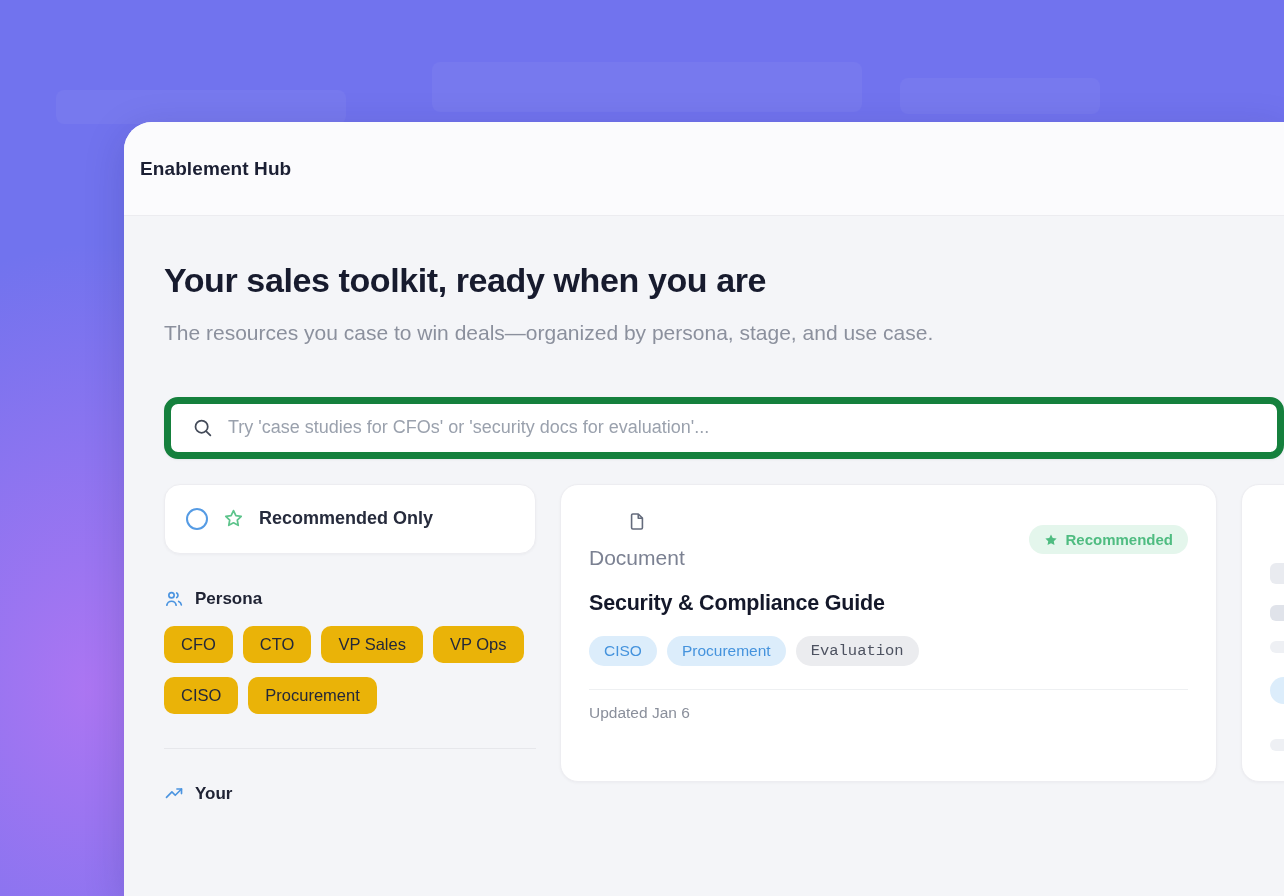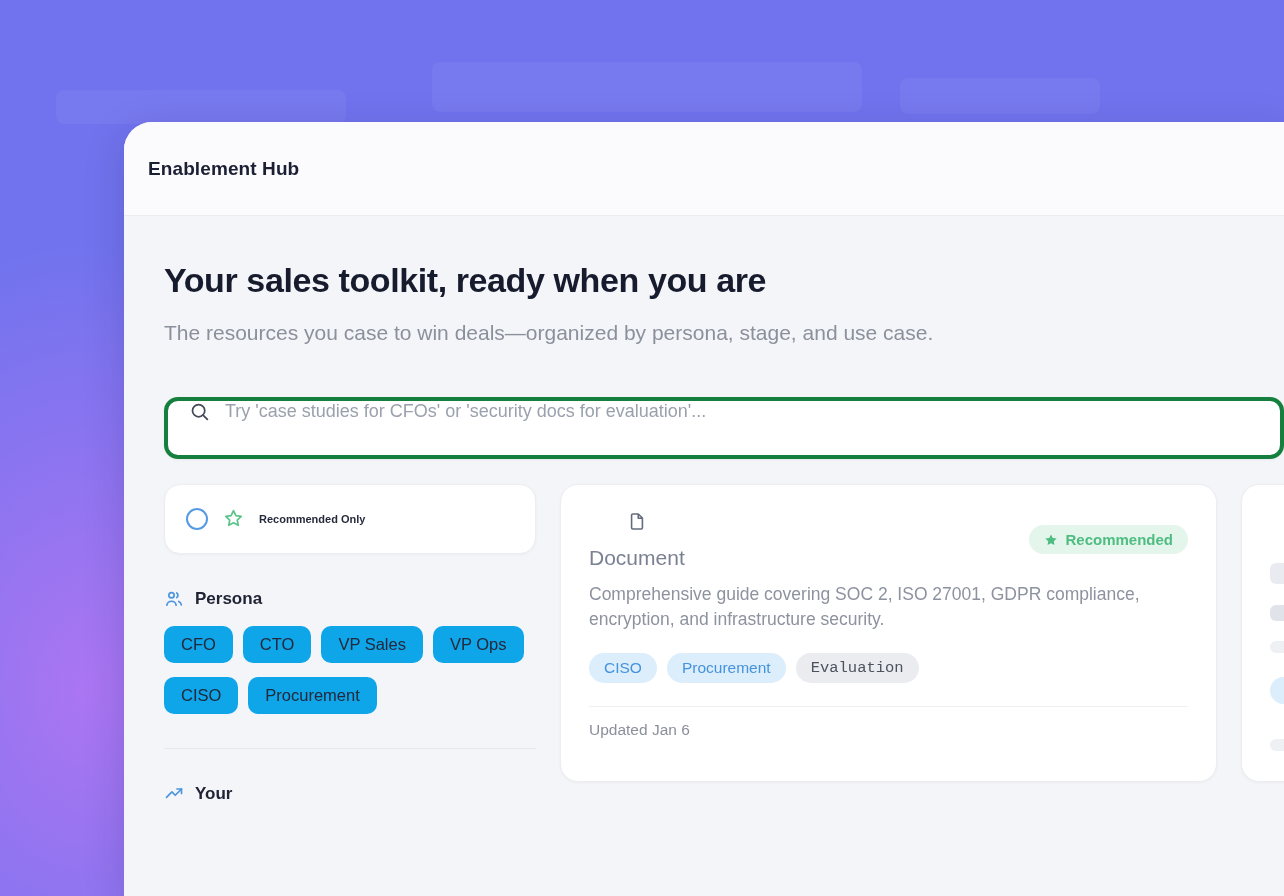--- a/index.html
+++ b/index.html
@@ -20,39 +20,39 @@
   .panel {
     position: absolute; left: 124px; top: 122px; right: 0; bottom: 0;
     background: #f4f5f8;
     border-top-left-radius: 28px;
     overflow: hidden;
     box-shadow: 0 10px 40px rgba(30,30,90,0.18);
   }
   .app-header {
     height: 94px; background: #fbfbfd;
     border-bottom: 1px solid #ececf0;
-    display: flex; align-items: center; padding: 0 24px; text-align: center;
+    display: flex; align-items: center; padding: 0 16px; text-align: center;
   }
   .app-title { font-size: 19px; font-weight: 700; color: #1b1f33; letter-spacing: 0.1px; }
 
   .main { padding-left: 40px; }
 
   .page-title {
     margin-top: 45px; font-size: 34px; font-weight: 700;
     color: #171b2e; letter-spacing: -0.4px;
   }
   .page-subtitle {
     margin-top: 15px; max-width: 780px;
     font-size: 21px; line-height: 1.74; color: #8b909d; font-weight: 400;
   }
 
   .search-bar {
     margin-top: 45px; margin-right: 0; height: 62px;
-    background: #ffffff; border: 4px solid #15803d; border-radius: 14px;
-    display: flex; align-items: flex-start; gap: 15px; padding: 0 21px;
+    background: #ffffff; border: 7px solid #15803d; border-radius: 14px;
+    display: flex; align-items: center; gap: 15px; padding: 0 21px;
     box-shadow: 0 1px 3px rgba(20,24,40,0.05);
   }
   .search-bar svg { flex: none; color: #434a58; }
   .search-input {
     flex: 1; border: none; outline: none; background: transparent;
     font-family: inherit; font-size: 18px; color: #2a2f3e;
   }
   .search-input::placeholder { color: #9aa1ad; opacity: 1; }
 
   .stats-bar { margin-top: 29px; display: flex; align-items: center; font-size: 17px; color: #858b97; }
@@ -65,29 +65,29 @@
   .content-row { margin-top: 25px; display: flex; gap: 24px; align-items: flex-start; }
 
   .sidebar { flex: 0 0 372px; width: 372px; }
   .rec-only-card {
     background: #ffffff; border: 1px solid #ededf1; border-radius: 16px;
     height: 70px; display: flex; align-items: center; gap: 15px; padding: 0 21px;
     box-shadow: 0 1px 3px rgba(20,24,40,0.04); cursor: pointer;
   }
   .radio-circle { width: 22px; height: 22px; border: 2px solid #559be4; border-radius: 50%; flex: none; }
   .rec-only-card .icon-star { color: #5ec48c; flex: none; }
-  .rec-only-label { font-size: 11px; font-weight: 600; color: #262b3c; }
+  .rec-only-label { font-size: 18px; font-weight: 600; color: #262b3c; }
 
   .section-head { display: flex; align-items: flex-end; gap: 11px; margin-top: 35px; }
   .section-head .s-icon { color: #4b94e0; display: flex; }
   .section-label { font-size: 17px; font-weight: 700; color: #202435; }
 
   .chips { margin-top: 17px; display: flex; flex-wrap: wrap; gap: 14px 10px; max-width: 372px; }
   .chip {
-    background: #0ea5e9; border: none; border-radius: 10px;
+    background: #eab308; border: none; border-radius: 10px;
     padding: 9px 17px; font-family: inherit; font-size: 16.5px; font-weight: 500;
     color: #23283a; cursor: pointer;
   }
   .sidebar-divider { height: 1px; background: #e6e7eb; margin-top: 34px; }
 
   .asset-card {
     flex: 0 0 657px; width: 657px; min-height: 298px;
     background: #ffffff; border: 1px solid #ededf1; border-radius: 18px;
     padding: 25px 28px 0; box-shadow: 0 1px 3px rgba(20,24,40,0.04);
     cursor: pointer; position: relative;
@@ -209,21 +209,21 @@
           <div class="recommended-badge">
             <span style="display:flex">
               <svg width="14" height="14" viewBox="0 0 24 24" fill="currentColor">
                 <path d="M12 2.4l2.95 6.1 6.7.92-4.88 4.68 1.2 6.62L12 17.55 6.03 20.72l1.2-6.62L2.35 9.42l6.7-.92z"></path>
               </svg>
             </span>
             <span>Recommended</span>
           </div>
         </div>
 
-        <p class="asset-desc">Comprehensive guide covering SOC 2, ISO 27001, GDPR compliance, encryption, and infrastructure security.</p>
+        <h3 class="asset-title">Security &amp; Compliance Guide</h3>
 
         <div class="tags">
           <span class="tag blue">CISO</span>
           <span class="tag blue">Procurement</span>
           <span class="tag gray">Evaluation</span>
         </div>
 
         <div class="card-divider"></div>
         <div class="card-footer">Updated Jan 6</div>
       </div>

